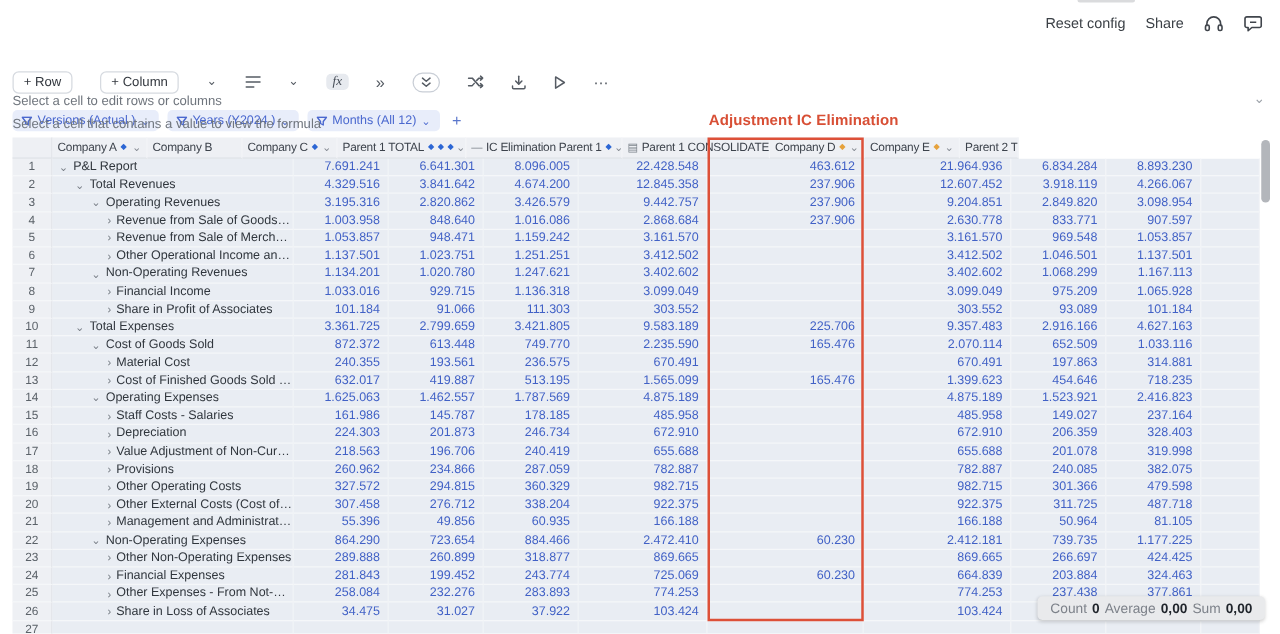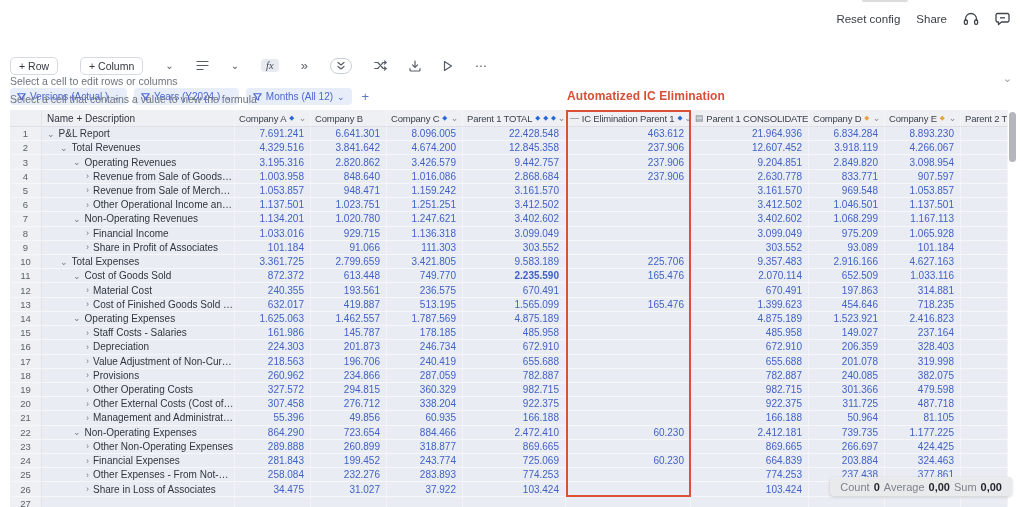--- a/index.html
+++ b/index.html
@@ -165,29 +165,26 @@
           <path d="M1.5 1.5 L8.5 6 L1.5 10.5 Z"></path>
         </svg>
     </span>
     <span class="tb-ic more-dots">⋯</span>
   </div>
 
   <div class="hint1">Select a cell to edit rows or columns</div>
   <div class="hint2">Select a cell that contains a value to view the formula</div>
   <span class="hint-chev">⌄</span>
 
-  <div class="annotation">Automatized IC Elimination</div>
+  <div class="annotation">Adjustment IC Elimination</div>
 
   <div class="grid">
       <div class="trow thead">
         <div class="c-gutter"></div>
         <div class="c-num"></div>
-        <div class="c-name">
-          <span class="rowname">Name + Description</span>
-        </div>
         <div class="c-val" style="width: 76px;">
           <span>Company A</span>
           <span class="diamond" style="color: rgb(44, 102, 212);">◆</span>
           <span class="spacer"></span>
           <span class="h-chev">⌄</span>
         </div>
         <div class="c-val" style="width: 76px; gap: 29px;">
           <span>Company B</span>
           <span class="diamond" style="color: rgb(44, 102, 212);">◆</span>
           <span class="spacer"></span>
@@ -409,21 +406,21 @@
       <div class="trow">
         <div class="c-gutter"></div>
         <div class="c-num">11</div>
         <div class="c-name" style="padding-left: 31px;">
           <span class="expander">⌄</span>
           <span class="rowname">Cost of Goods Sold</span>
         </div>
         <div class="c-val" style="width: 76px;">872.372</div>
         <div class="c-val" style="width: 76px;">613.448</div>
         <div class="c-val" style="width: 76px;">749.770</div>
-        <div class="c-val" style="width: 103px; font-weight: bold;">2.235.590</div>
+        <div class="c-val" style="width: 103px;">2.235.590</div>
         <div class="c-val" style="width: 125px;">165.476</div>
         <div class="c-val" style="width: 118px;">2.070.114</div>
         <div class="c-val" style="width: 76px;">652.509</div>
         <div class="c-val" style="width: 76px;">1.033.116</div>
         <div class="c-val" style="width: 47px;"></div>
       </div>
       <div class="trow">
         <div class="c-gutter"></div>
         <div class="c-num">12</div>
         <div class="c-name" style="padding-left: 44px;">

